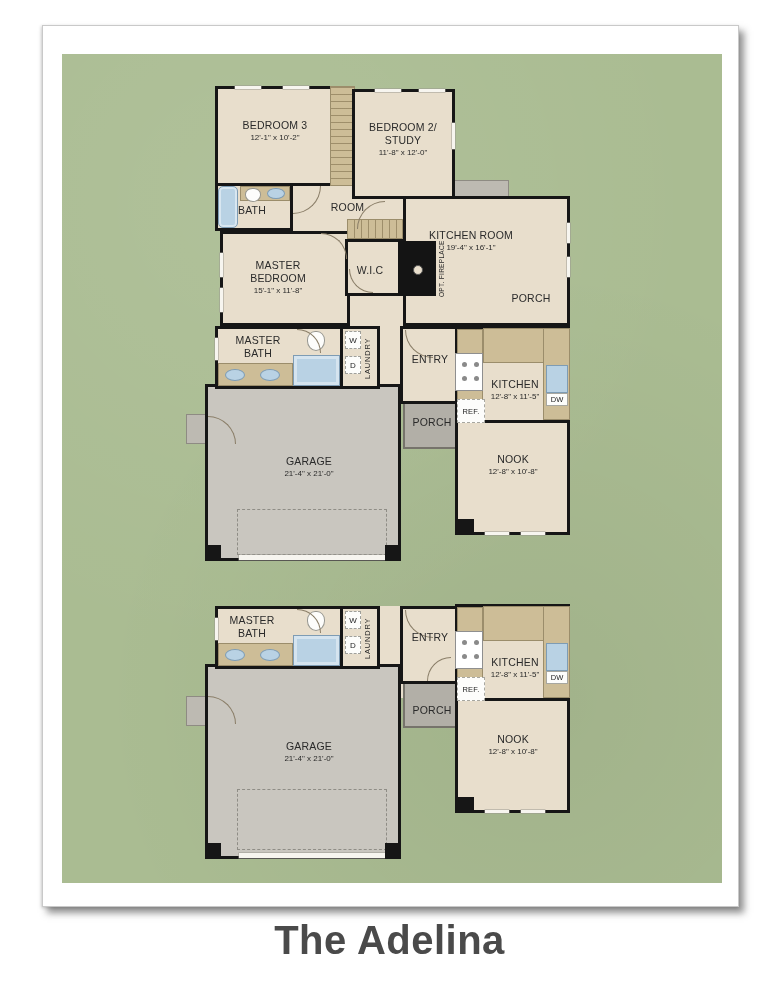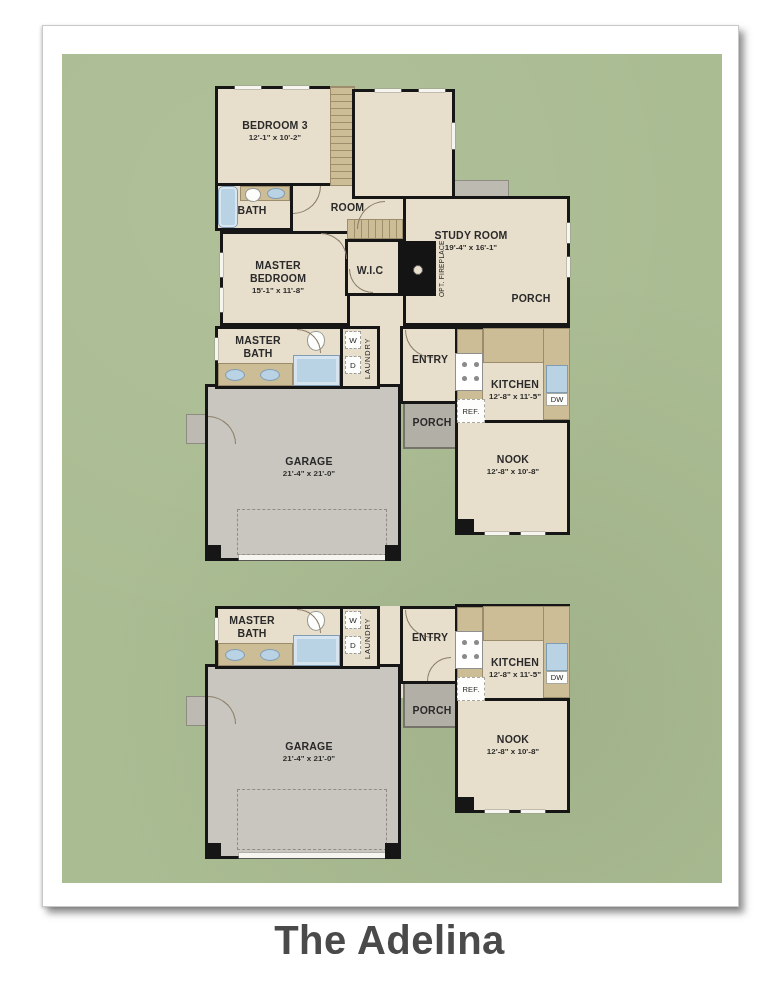--- a/index.html
+++ b/index.html
@@ -38,21 +38,21 @@
   .toilet{position:absolute;background:#fdfdfb;border:1px solid #979790;border-radius:45% 45% 50% 50%;}
   .wd{position:absolute;background:#fdfdfb;border:1.5px dashed #a0a09a;box-sizing:border-box;display:flex;
       align-items:center;justify-content:center;font-size:8px;color:#222;}
   .refbox{position:absolute;background:#fdfdfb;border:1.5px dashed #a7a7a0;box-sizing:border-box;display:flex;
       align-items:center;justify-content:center;font-size:7.5px;color:#222;letter-spacing:.2px;}
   .dwlabel{position:absolute;background:#fdfdfb;border:1px solid #a7a7a0;box-sizing:border-box;display:flex;
       align-items:center;justify-content:center;font-size:7.5px;color:#222;}
   .fire{position:absolute;background:#141414;}
   .fire .fcirc{position:absolute;left:50%;top:50%;width:8px;height:8px;margin:-4px 0 0 -4px;background:#e8decc;
       border-radius:50%;border:1px solid #555;}
-  .label{position:absolute;color:#2a2a2a;text-align:center;line-height:1.22;font-weight:bold;}
+  .label{position:absolute;color:#2a2a2a;text-align:center;line-height:1.22;}
   .nm{display:block;font-size:10.5px;letter-spacing:.2px;}
   .dm{display:block;font-size:8px;margin-top:1px;}
   .vlabel{position:absolute;writing-mode:vertical-rl;transform:rotate(180deg);color:#2a2a2a;
       font-size:7.5px;letter-spacing:.8px;text-align:center;}
   .vsmall{font-size:6.5px;letter-spacing:.3px;}
   .title{position:absolute;left:42px;top:918px;width:695px;text-align:center;
       font-size:40px;font-weight:bold;color:var(--title-text,#4a4a4a);letter-spacing:.5px;}
 </style>
 </head>
 <body>
@@ -136,36 +136,41 @@
       <div class="arc" style="left:116px;top:150px;width:26px;height:26px;border-right-width:1.3px;border-top-width:1.3px;border-radius:0 100% 0 0;"></div>
       <div class="arc" style="left:144px;top:186px;width:24px;height:24px;border-left-width:1.3px;border-bottom-width:1.3px;border-radius:0 0 0 100%;"></div>
       <div class="arc" style="left:92px;top:246px;width:24px;height:24px;border-right-width:1.3px;border-top-width:1.3px;border-radius:0 100% 0 0;"></div>
       <div class="arc" style="left:200px;top:247px;width:28px;height:28px;border-left-width:1.3px;border-bottom-width:1.3px;border-radius:0 0 0 100%;"></div>
       <div class="arc" style="left:3px;top:333px;width:28px;height:28px;border-right-width:1.3px;border-top-width:1.3px;border-radius:0 100% 0 0;"></div>
 
       <div class="label" style="left:20px;top:36px;width:100px;">
         <span class="nm">BEDROOM 3</span>
         <span class="dm">12'-1" x 10'-2"</span>
       </div>
+      <div class="label" style="left:148px;top:38px;width:100px;">
+        <span class="nm">BEDROOM 2/</span>
+        <span class="nm">STUDY</span>
+        <span class="dm">11'-8" x 12'-0"</span>
+      </div>
       <div class="label" style="left:22px;top:121px;width:50px;">
         <span class="nm">BATH</span>
       </div>
       <div class="label" style="left:115px;top:118px;width:55px;">
         <span class="nm">ROOM</span>
       </div>
       <div class="label" style="left:28px;top:176px;width:90px;">
         <span class="nm">MASTER</span>
         <span class="nm">BEDROOM</span>
         <span class="dm">15'-1" x 11'-8"</span>
       </div>
       <div class="label" style="left:145px;top:181px;width:40px;">
         <span class="nm">W.I.C</span>
       </div>
       <div class="label" style="left:216px;top:146px;width:100px;">
-        <span class="nm">STUDY ROOM</span>
+        <span class="nm">KITCHEN ROOM</span>
         <span class="dm">19'-4" x 16'-1"</span>
       </div>
       <div class="label" style="left:296px;top:209px;width:60px;">
         <span class="nm">PORCH</span>
       </div>
       <div class="vlabel vsmall" style="left:233px;top:150px;height:72px;">OPT. FIREPLACE</div>
       <div class="label" style="left:22px;top:251px;width:62px;">
         <span class="nm">MASTER</span>
         <span class="nm">BATH</span>
       </div>

